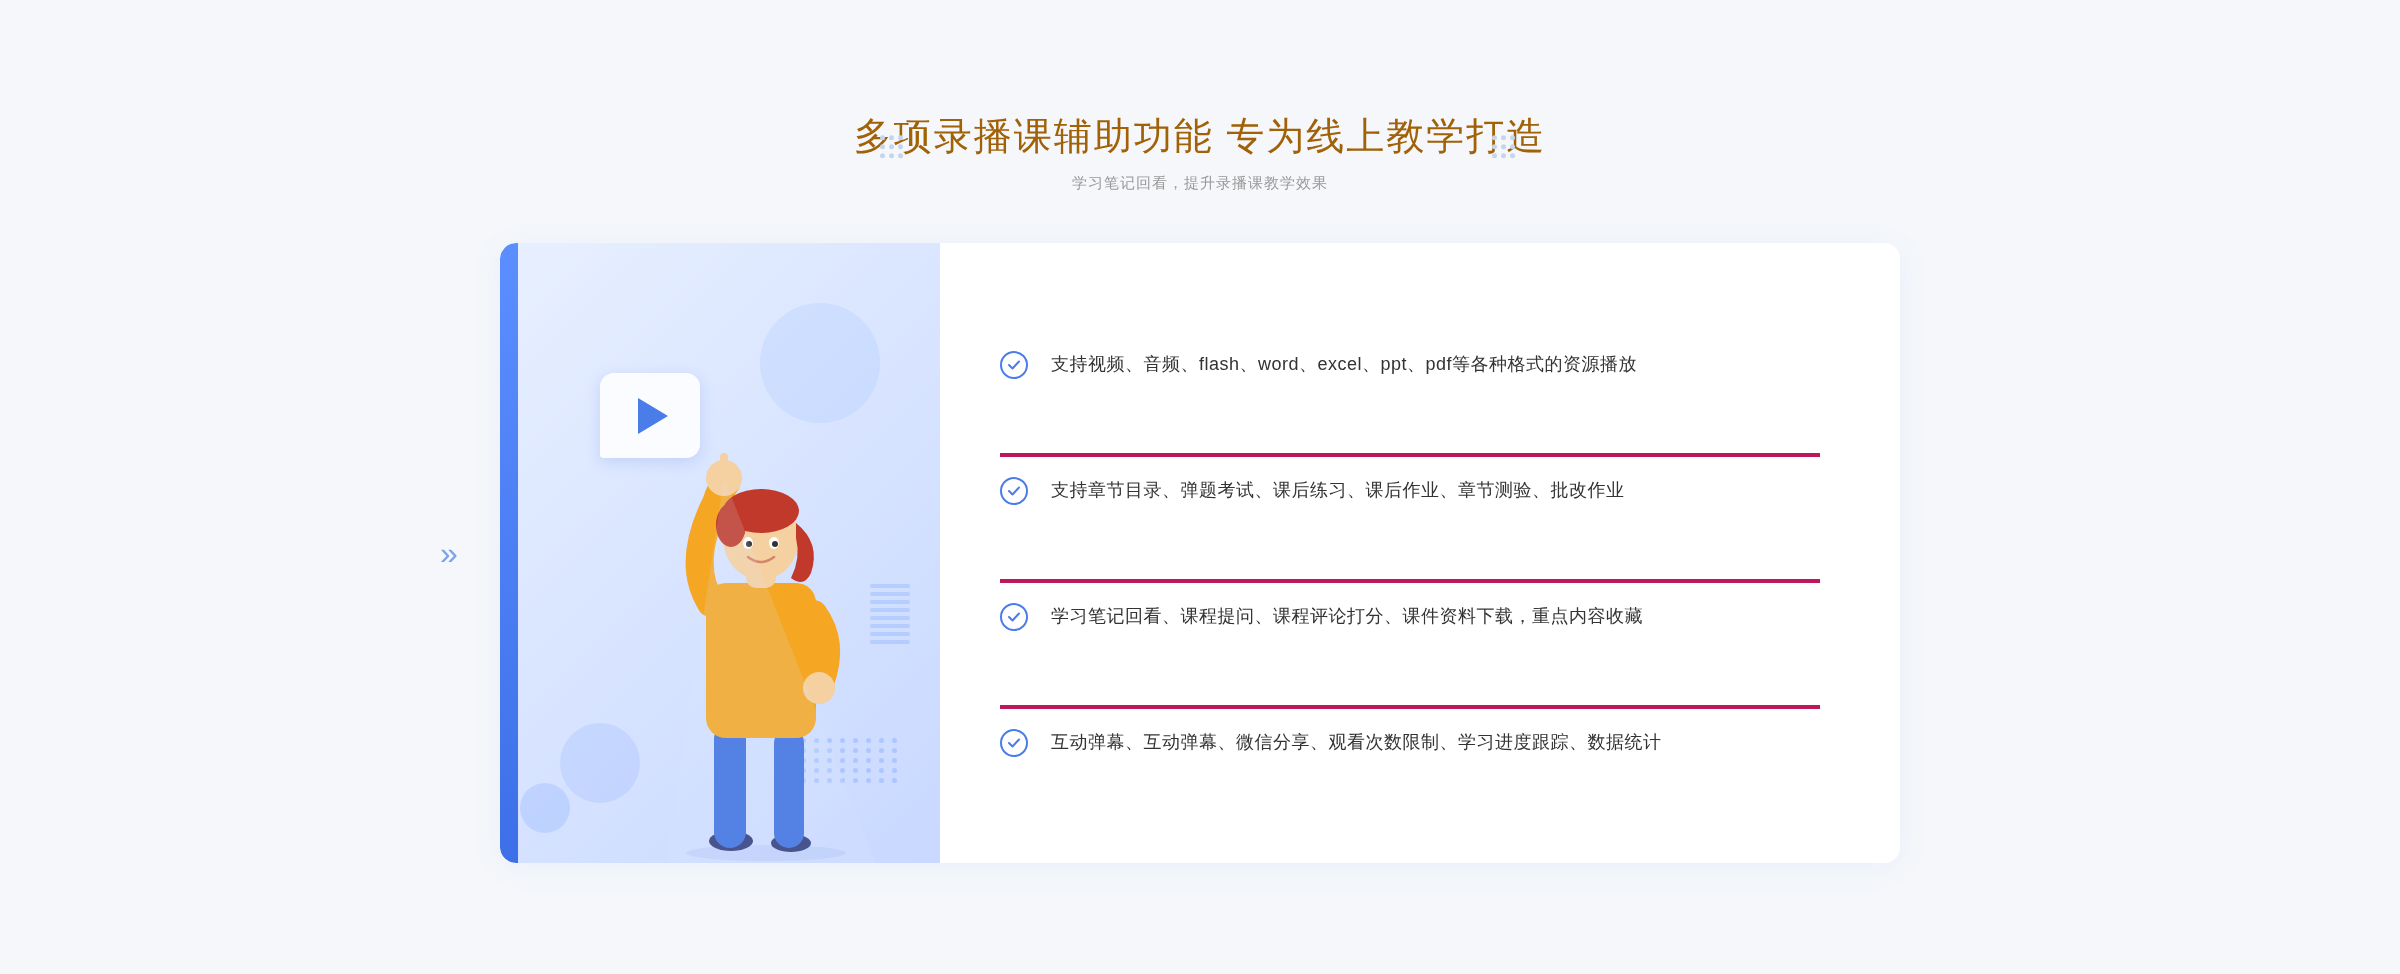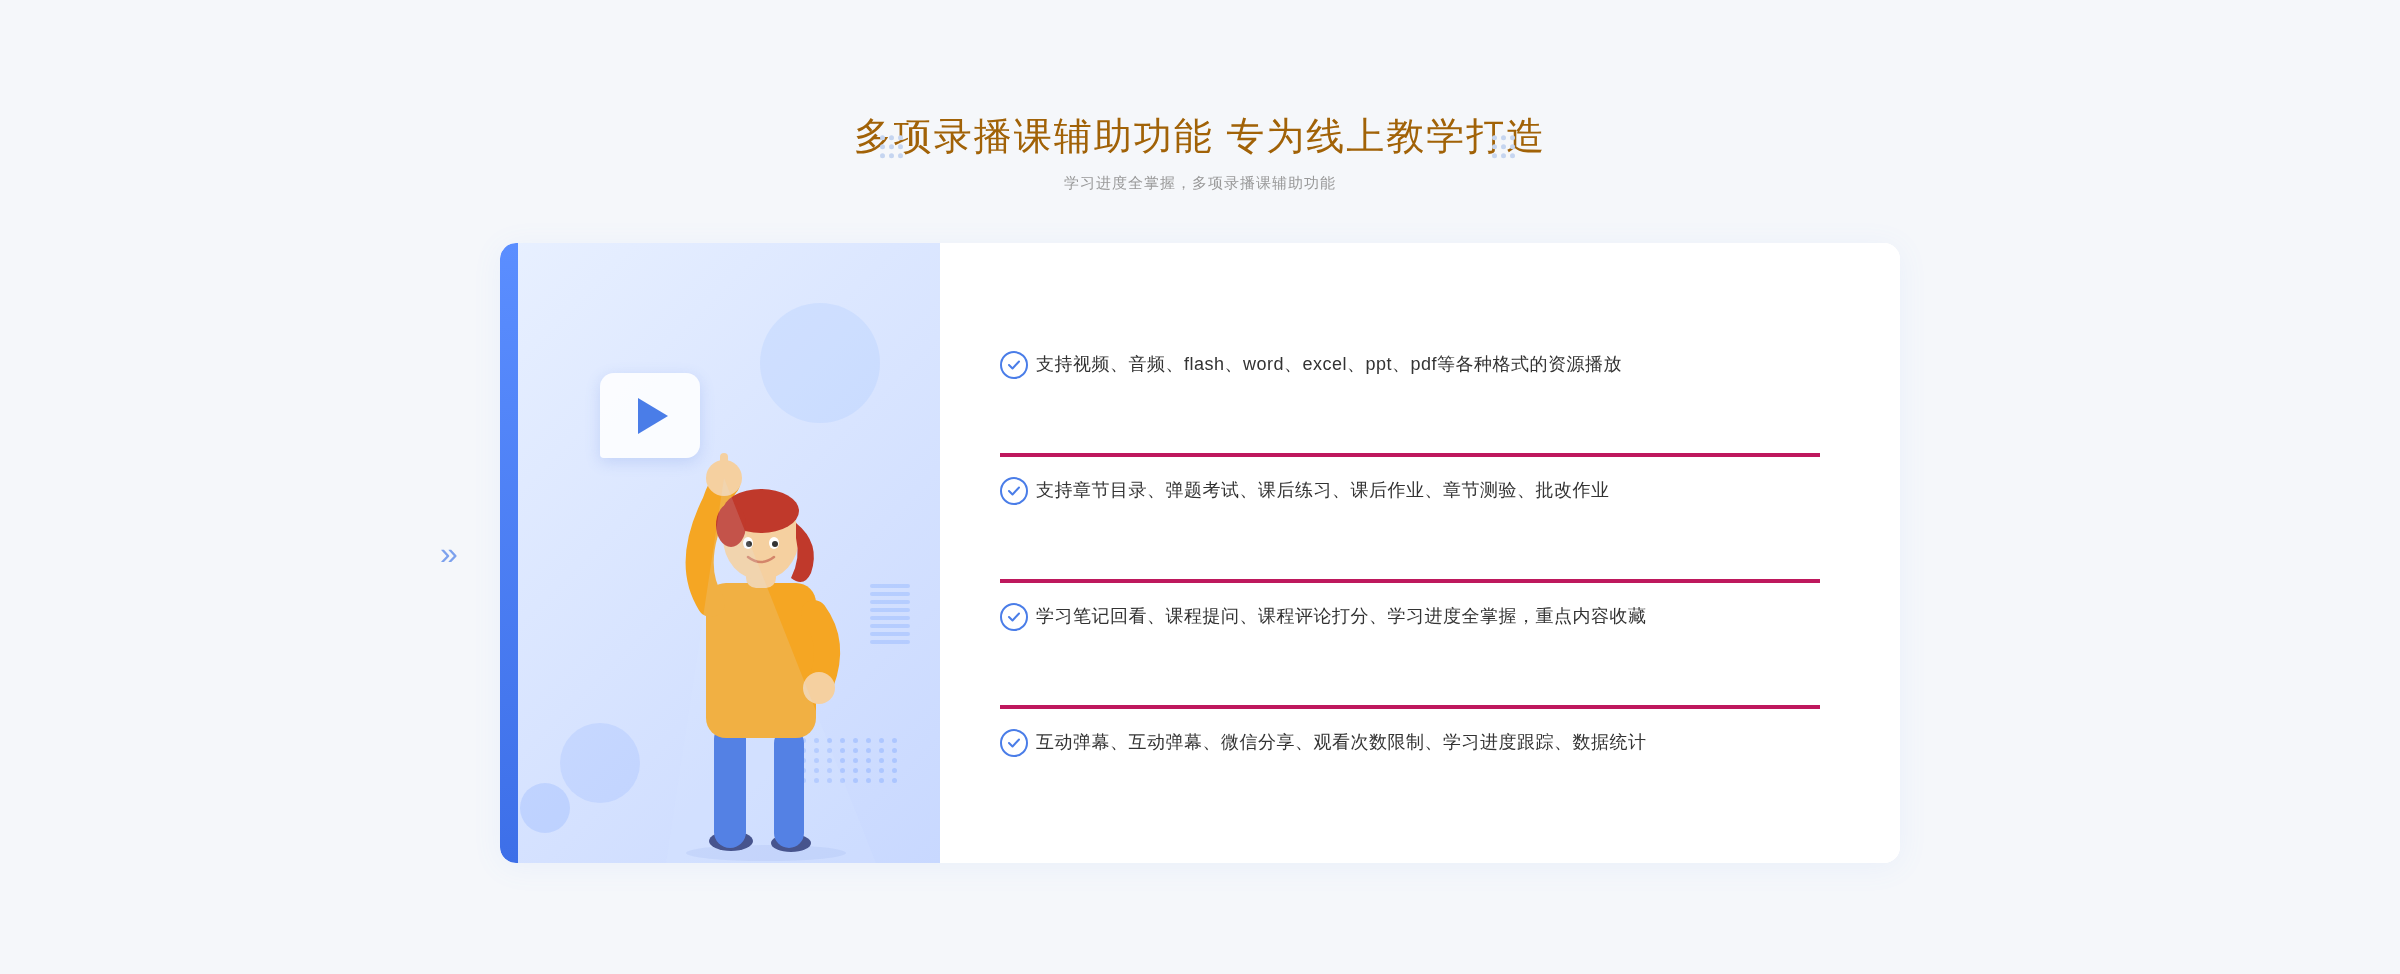--- a/index.html
+++ b/index.html
@@ -227,21 +227,21 @@
       padding: 60px 80px 60px 60px;
       display: flex;
       flex-direction: column;
       justify-content: space-around;
     }
 
     
     .feature-item {
       display: flex;
       align-items: center;
-      gap: 8px;
+      gap: 23px;
       padding: 18px 0;
     }
 
     .feature-item + .feature-item {
       border-top: 4px solid #be185d;
     }
 
     .check-icon {
       width: 28px;
       height: 28px;
@@ -308,21 +308,21 @@
           <span class="dot"></span>
         <span class="dot"></span>
           <span class="dot"></span>
           <span class="dot"></span>
         <span class="dot"></span>
           <span class="dot"></span>
           <span class="dot"></span>
       </div>
     </div>
 
-    <p class="header-subtitle">学习进度全掌握，多项录播课辅助功能</p>
+    <p class="header-subtitle">学习笔记回看，提升录播课教学效果</p>
   </div>
 
   <div class="main-content">
 
     <div class="chevron-left">»</div>
 
     <div class="left-panel">
 
       <div class="blue-bar"></div>
 
@@ -452,21 +452,21 @@
         </div>
         <p class="feature-text">支持章节目录、弹题考试、课后练习、课后作业、章节测验、批改作业</p>
       </div>
 
       <div class="feature-item">
         <div class="check-icon">
           <svg viewBox="0 0 14 14" fill="none" xmlns="http://www.w3.org/2000/svg">
             <path d="M2 7 L5.5 10.5 L12 3.5" stroke="#4a7de8" stroke-width="2" stroke-linecap="round" stroke-linejoin="round"></path>
           </svg>
         </div>
-        <p class="feature-text">学习笔记回看、课程提问、课程评论打分、学习进度全掌握，重点内容收藏</p>
+        <p class="feature-text">学习笔记回看、课程提问、课程评论打分、课件资料下载，重点内容收藏</p>
       </div>
 
       <div class="feature-item">
         <div class="check-icon">
           <svg viewBox="0 0 14 14" fill="none" xmlns="http://www.w3.org/2000/svg">
             <path d="M2 7 L5.5 10.5 L12 3.5" stroke="#4a7de8" stroke-width="2" stroke-linecap="round" stroke-linejoin="round"></path>
           </svg>
         </div>
         <p class="feature-text">互动弹幕、互动弹幕、微信分享、观看次数限制、学习进度跟踪、数据统计</p>
       </div>

